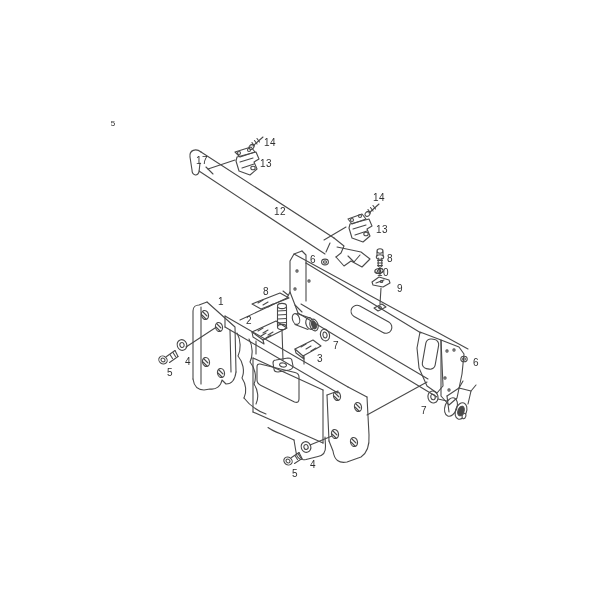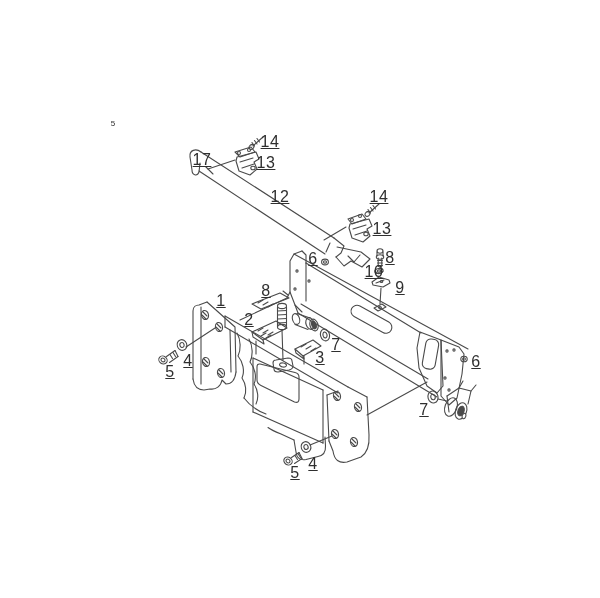--- a/index.html
+++ b/index.html
@@ -14,25 +14,24 @@
     background:var(--bg);
     overflow:hidden;
     font-family:"Liberation Sans", sans-serif;
   }
   .stage svg{position:absolute;left:0;top:0;}
   .stage svg *{vector-effect:non-scaling-stroke;}
   .labels-layer{position:absolute;left:0;top:0;width:100%;height:100%;pointer-events:none;}
   .callout{
     position:absolute;
     transform:translate(-50%,-50%);
-    font-size:16px;
+    font-size:10px;
     color:var(--label);
     letter-spacing:0.5px;
     white-space:nowrap;
-    text-decoration:underline;
   }
   .corner-mark{
     position:absolute;
     left:113px;top:123px;
     transform:translate(-50%,-50%);
     font-size:8px;
     color:var(--label);
   }
 </style>
 </head>
@@ -298,26 +297,26 @@
       <path d="M295,455.5 L297.5,459.5"></path>
         <path d="M298,453.5 L300.5,457.5"></path>
     </g>
   </svg>
 
   <div class="labels-layer">
     <div class="corner-mark">5</div>
   <div class="callout" style="left: 270px; top: 142px;">14</div>
       <div class="callout" style="left: 266px; top: 163px;">13</div>
       <div class="callout" style="left: 202px; top: 160px;">17</div>
-      <div class="callout" style="left: 280px; top: 197px;">12</div>
+      <div class="callout" style="left: 280px; top: 211px;">12</div>
       <div class="callout" style="left: 379px; top: 197px;">14</div>
       <div class="callout" style="left: 382px; top: 229px;">13</div>
       <div class="callout" style="left: 313px; top: 259px;">6</div>
       <div class="callout" style="left: 390px; top: 258px;">8</div>
-      <div class="callout" style="left: 374px; top: 272px;">10</div>
+      <div class="callout" style="left: 383px; top: 272px;">10</div>
       <div class="callout" style="left: 400px; top: 288px;">9</div>
       <div class="callout" style="left: 266px; top: 291px;">8</div>
       <div class="callout" style="left: 221px; top: 301px;">1</div>
       <div class="callout" style="left: 249px; top: 320px;">2</div>
       <div class="callout" style="left: 336px; top: 345px;">7</div>
       <div class="callout" style="left: 320px; top: 358px;">3</div>
       <div class="callout" style="left: 188px; top: 361px;">4</div>
       <div class="callout" style="left: 170px; top: 372px;">5</div>
       <div class="callout" style="left: 476px; top: 362px;">6</div>
       <div class="callout" style="left: 424px; top: 410px;">7</div>

